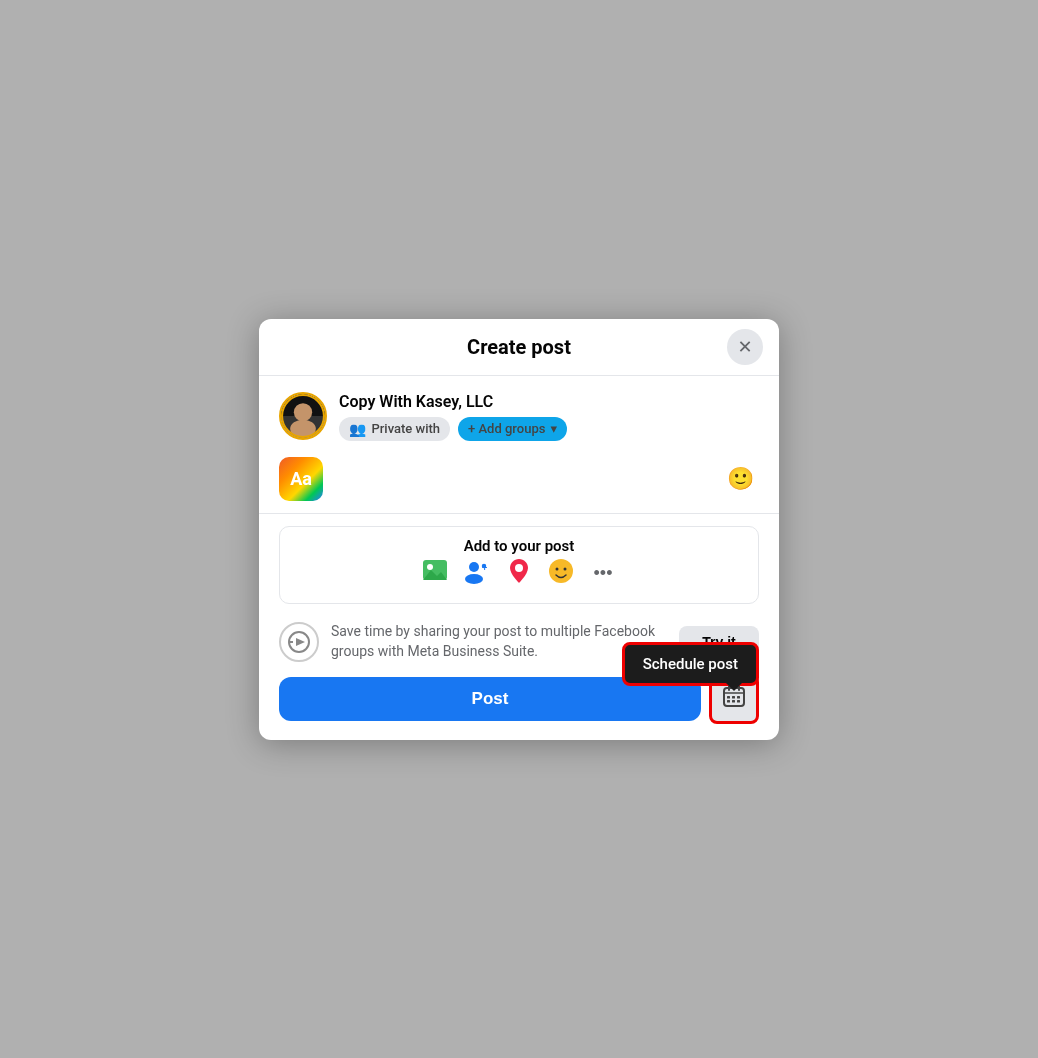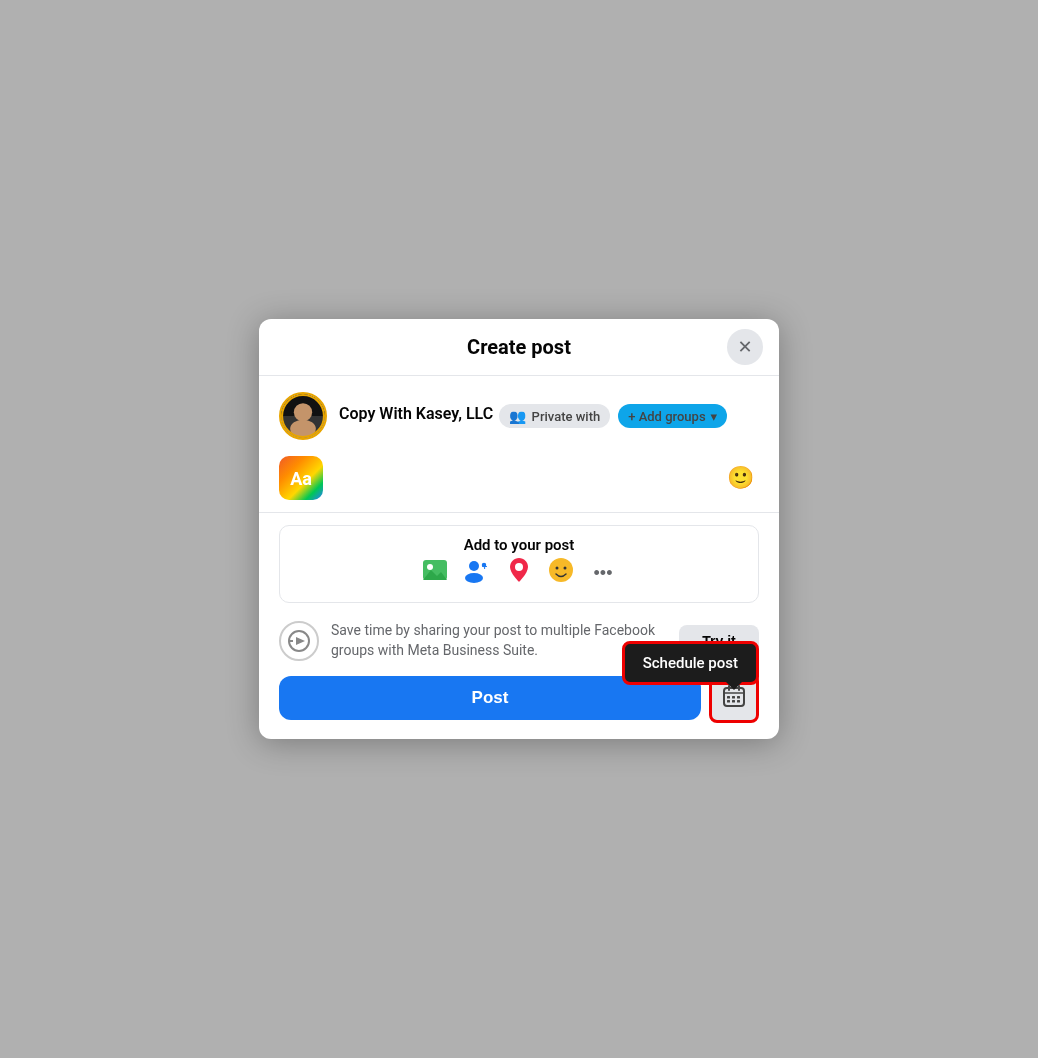--- a/index.html
+++ b/index.html
@@ -74,21 +74,21 @@
       overflow: hidden;
       background: #ccc;
       flex-shrink: 0;
       border: 2px solid #e8a500;
       display: flex;
       align-items: center;
       justify-content: center;
     }
     .user-details {
       display: flex;
-      flex-direction: row;
+      flex-direction: column;
       gap: 6px;
     }
     .user-name {
       font-size: 16px;
       font-weight: 600;
       color: #050505;
     }
     .user-badges {
       display: flex;
       gap: 8px;

